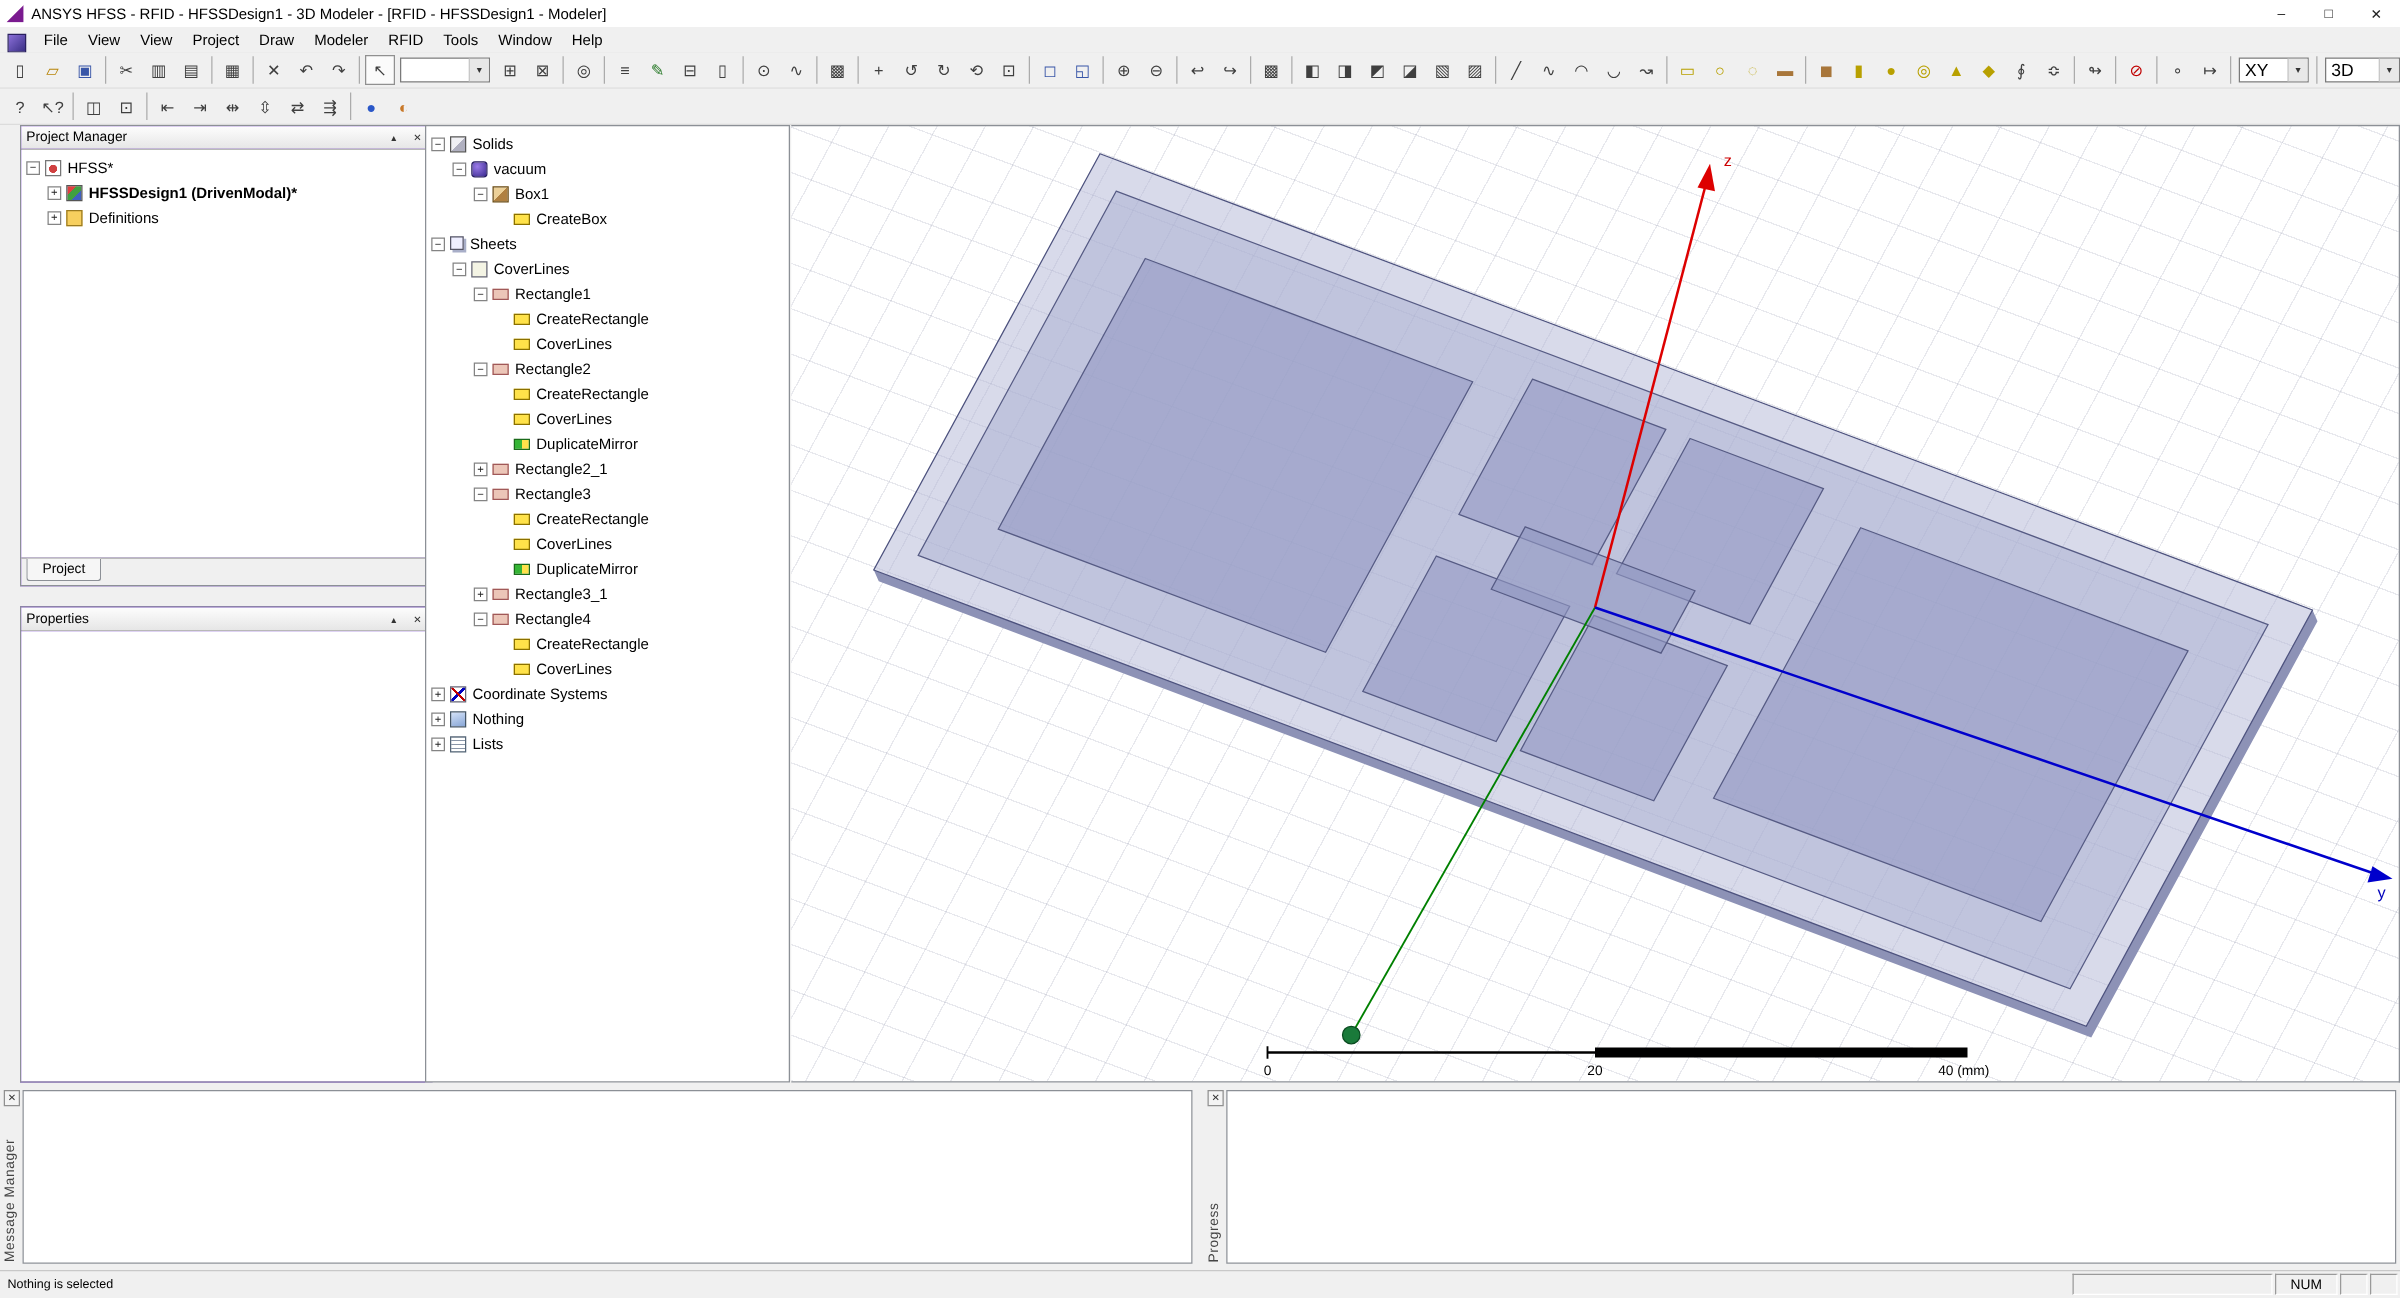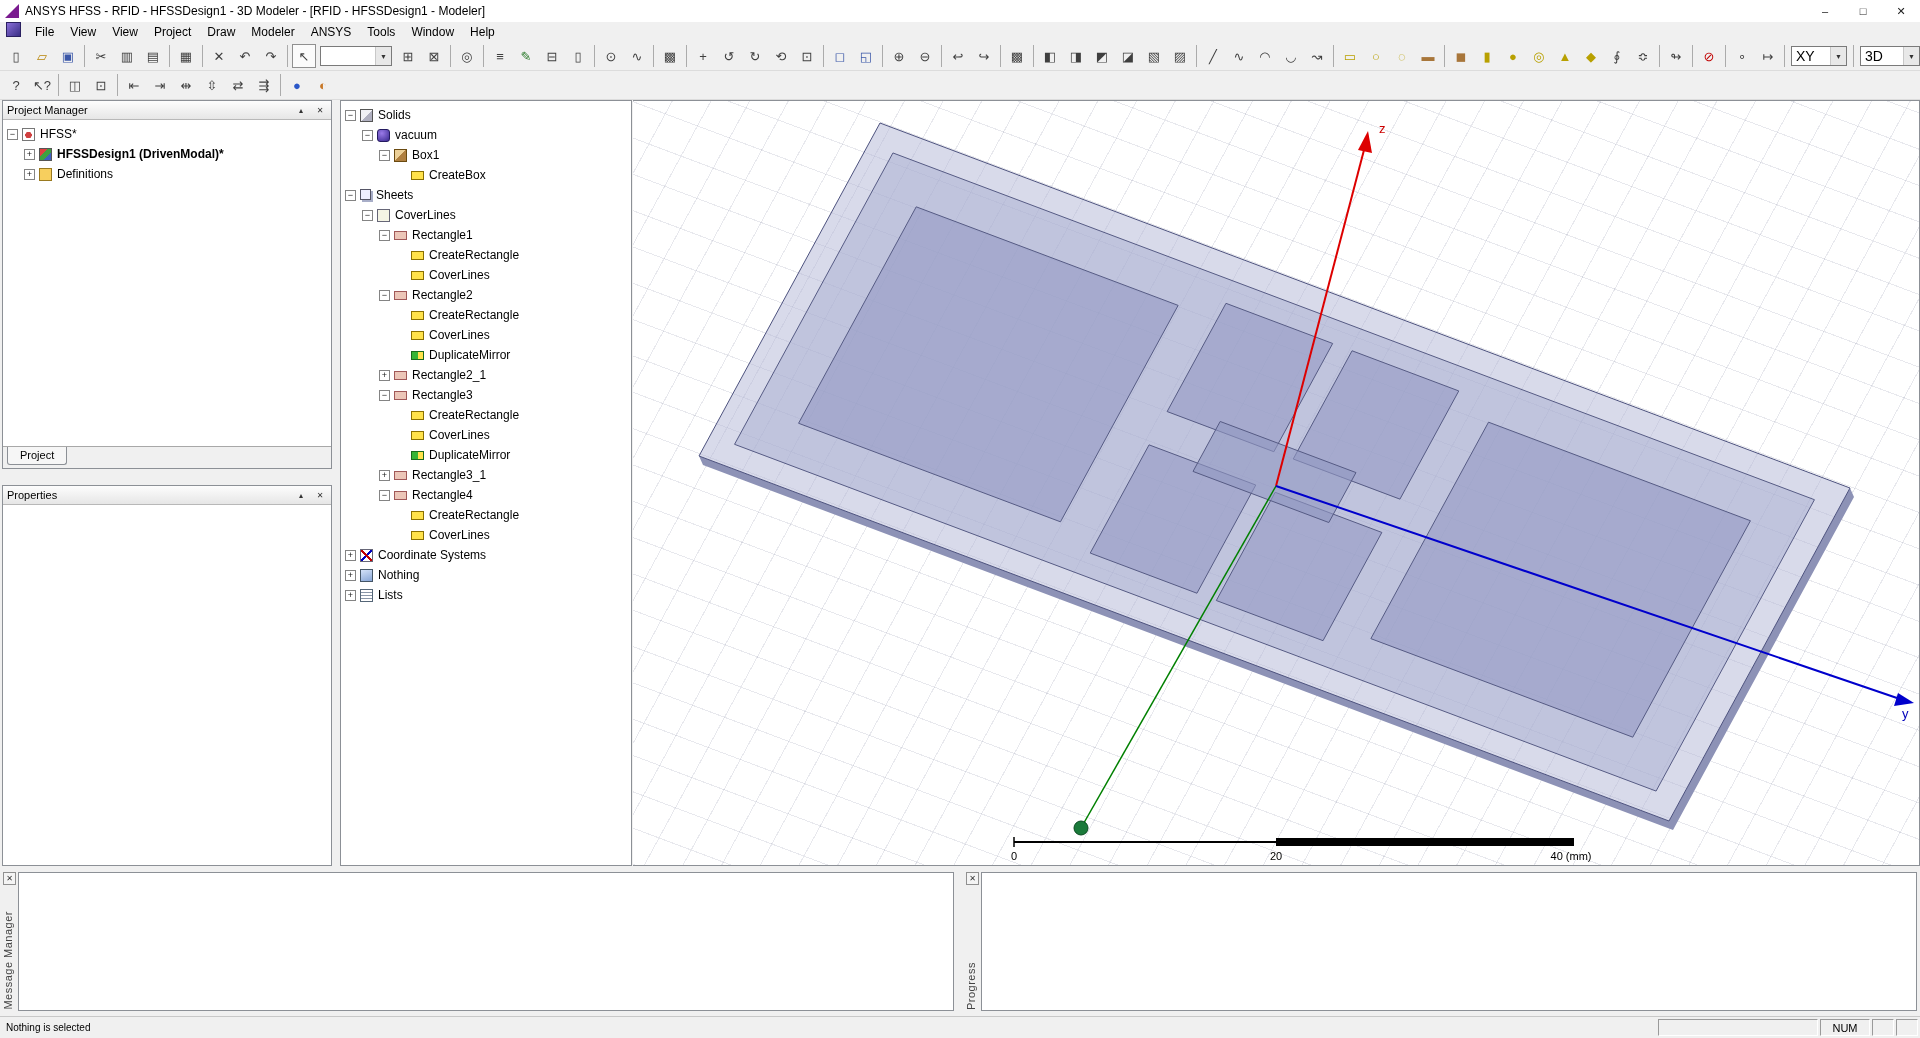--- a/index.html
+++ b/index.html
@@ -8,40 +8,40 @@
   .titlebar{position:absolute;left:0;top:0;width:1920px;height:22px;background:#fff;
     display:flex;align-items:center;border-bottom:1px solid #e2e2e2;}
   .app-icon{width:14px;height:14px;margin:0 6px 0 5px;flex:none;
     background:linear-gradient(135deg,#e2187e 0 48%,#7a1a8f 48%);clip-path:polygon(0 100%,100% 0,100% 100%);}
   .title-text{font-size:12px;white-space:nowrap;}
   .win-controls{margin-left:auto;display:flex;height:22px;}
   .win-btn{width:38px;height:22px;display:flex;align-items:center;justify-content:center;
     font-size:11px;color:#222;}
   
   .menubar{position:absolute;left:0;top:22px;width:1920px;height:20px;background:#f0f0f0;
-    display:flex;align-items:flex-start;border-bottom:1px solid #e0e0e0;}
+    display:flex;align-items:flex-end;border-bottom:1px solid #e0e0e0;}
   .child-icon{width:13px;height:13px;margin:0 6px 0 6px;flex:none;
     background:linear-gradient(135deg,#8a6fd8,#3a2f85);border:1px solid #2a2060;}
   .menu-items{display:flex;height:100%;}
   .menu-item{padding:0 8px;display:flex;align-items:center;font-size:12px;cursor:default;}
   
   .toolbar{position:absolute;left:0;width:1920px;height:29px;background:#f0f0f0;
     display:flex;align-items:center;border-bottom:1px solid #dcdcdc;padding-left:3px;box-sizing:border-box;}
   #toolbar1{top:42px;} #toolbar2{top:71px;}
   .tbtn{width:24px;height:24px;margin:0 1px;display:flex;align-items:center;justify-content:center;flex:none;}
   .tbtn.boxed{border:1px solid #909090;background:#fbfbfb;box-sizing:border-box;}
   .tglyph{font-size:13px;color:#3f3f3f;line-height:1;}
   .tsep{width:1px;height:22px;background:#ababab;margin:0 3px;flex:none;}
   .combo{height:20px;background:#fff;border:1px solid #7a7a7a;display:flex;align-items:center;
     margin:0 3px;flex:none;box-sizing:border-box;}
   .combo-val{flex:1;padding:0 4px;font-size:14px;overflow:hidden;}
   .combo-arrow{width:15px;height:100%;display:flex;align-items:center;justify-content:center;
     font-size:7px;color:#333;border-left:1px solid #c8c8c8;background:#e8e8e8;}
   
-  .panel{position:absolute;left:2px;width:330px;background:#6d28d9;border:1px solid #8c9096;box-sizing:border-box;}
+  .panel{position:absolute;left:16px;width:330px;background:#6d28d9;border:1px solid #8c9096;box-sizing:border-box;}
   .panel.pm{top:100px;height:369px;}
   .panel.props{top:485px;height:381px;}
   .phead{height:18px;background:linear-gradient(#fdfdfd,#e6e6e6);border-bottom:1px solid #b8b8b8;
     display:flex;align-items:center;justify-content:space-between;padding:0 4px;font-size:11px;}
   .pbtn{width:14px;height:13px;display:inline-flex;align-items:center;justify-content:center;
     font-size:8px;color:#333;margin-left:2px;}
   .pbody{position:absolute;left:0;right:0;top:19px;bottom:22px;overflow:hidden;background:#fff;padding-top:4px;}
   .pbody.noTabs{bottom:0;}
   .tabstrip{position:absolute;left:0;right:0;bottom:0;height:21px;background:#f0f0f0;
     border-top:1px solid #a8a8a8;display:flex;align-items:flex-start;padding-left:4px;}
@@ -115,21 +115,21 @@
 
 <div class="menubar">
   <span class="child-icon"></span>
   <div class="menu-items">
       <div class="menu-item">File</div>
       <div class="menu-item">View</div>
       <div class="menu-item">View</div>
       <div class="menu-item">Project</div>
       <div class="menu-item">Draw</div>
       <div class="menu-item">Modeler</div>
-      <div class="menu-item">ANSYS</div>
+      <div class="menu-item">RFID</div>
       <div class="menu-item">Tools</div>
       <div class="menu-item">Window</div>
       <div class="menu-item">Help</div>
     </div>
 </div>
 
 <div class="toolbar" id="toolbar1">
     <div class="tbtn">
       <span class="tglyph">▯</span>
     </div>

